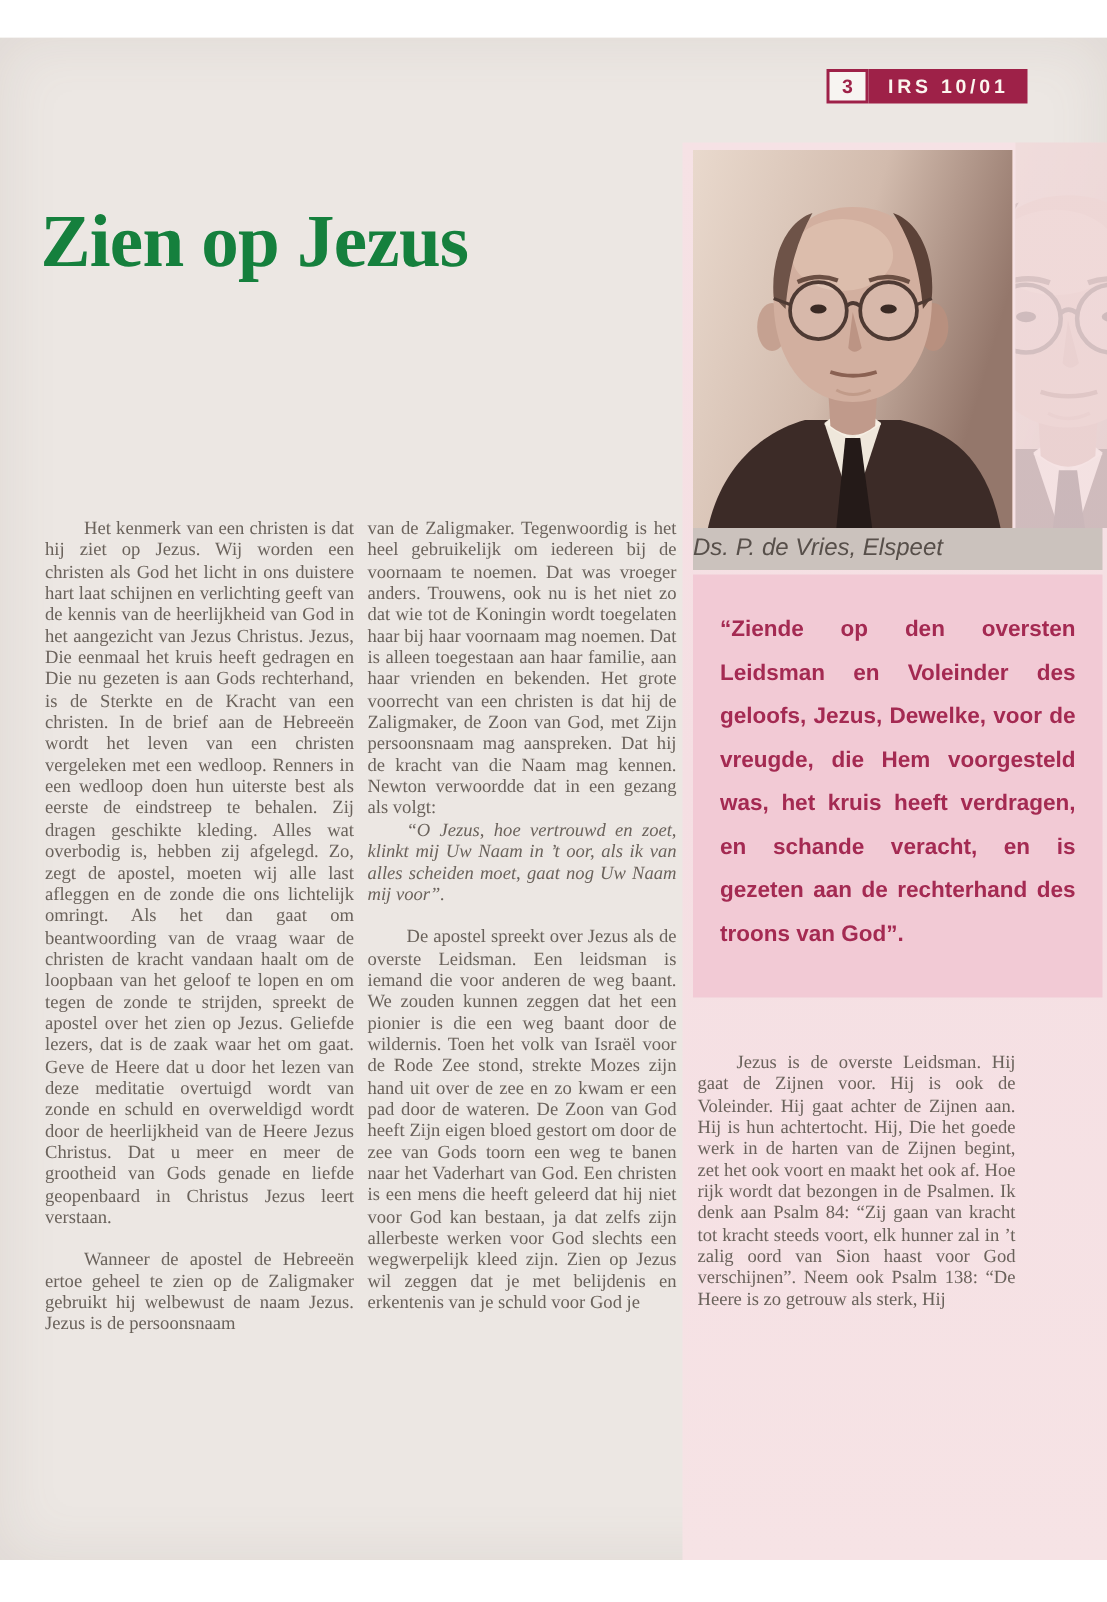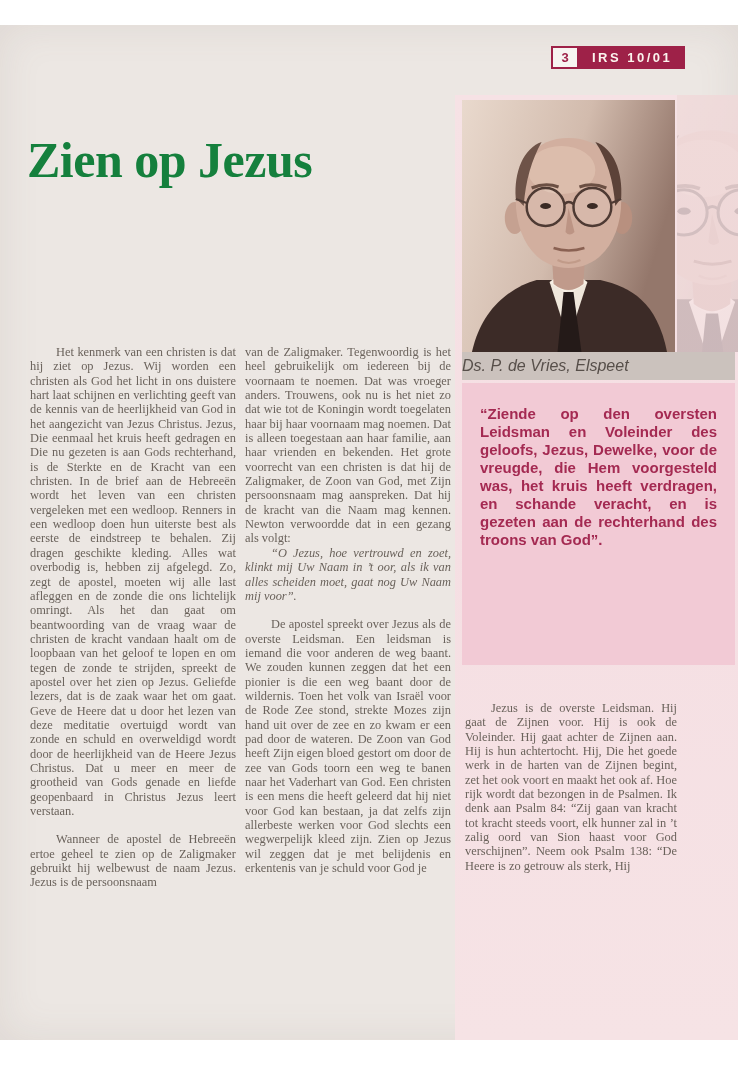--- a/index.html
+++ b/index.html
@@ -64,21 +64,21 @@
     background:#CBC2BD; color:#574F4A;
     font-family:"Liberation Sans", sans-serif; font-style:italic; font-size:16px;
     line-height:28px; box-sizing:border-box;
   }
   .meditation {
     position:absolute; left:7px; top:288px; width:273px; height:282px;
     background:#F2CAD5; box-sizing:border-box; padding:22px 18px 0 18px;
     font-family:"Liberation Sans", sans-serif; color:#A42A52;
   }
   .med-heading { margin:0 0 18px 0; font-weight:bold; font-size:16px; }
-  .med-quote { margin:0; font-weight:bold; font-size:15px; line-height:18px; text-align:justify; }
+  .med-quote { margin:0; font-weight:bold; font-size:15px; line-height:29px; text-align:justify; }
   .med-ref { margin-top:16px; font-weight:bold; font-style:italic; font-size:14px; text-align:right; }
   .col-3 { position:absolute; left:10px; top:592px; width:212px; }
 </style>
 </head>
 <body>
 
 <svg width="0" height="0" style="position:absolute" aria-hidden="true">
   <defs>
     <linearGradient id="pg-bg" x1="0" y1="0" x2="1" y2="0.35">
       <stop offset="0" stop-color="#E9D9CD"></stop>

